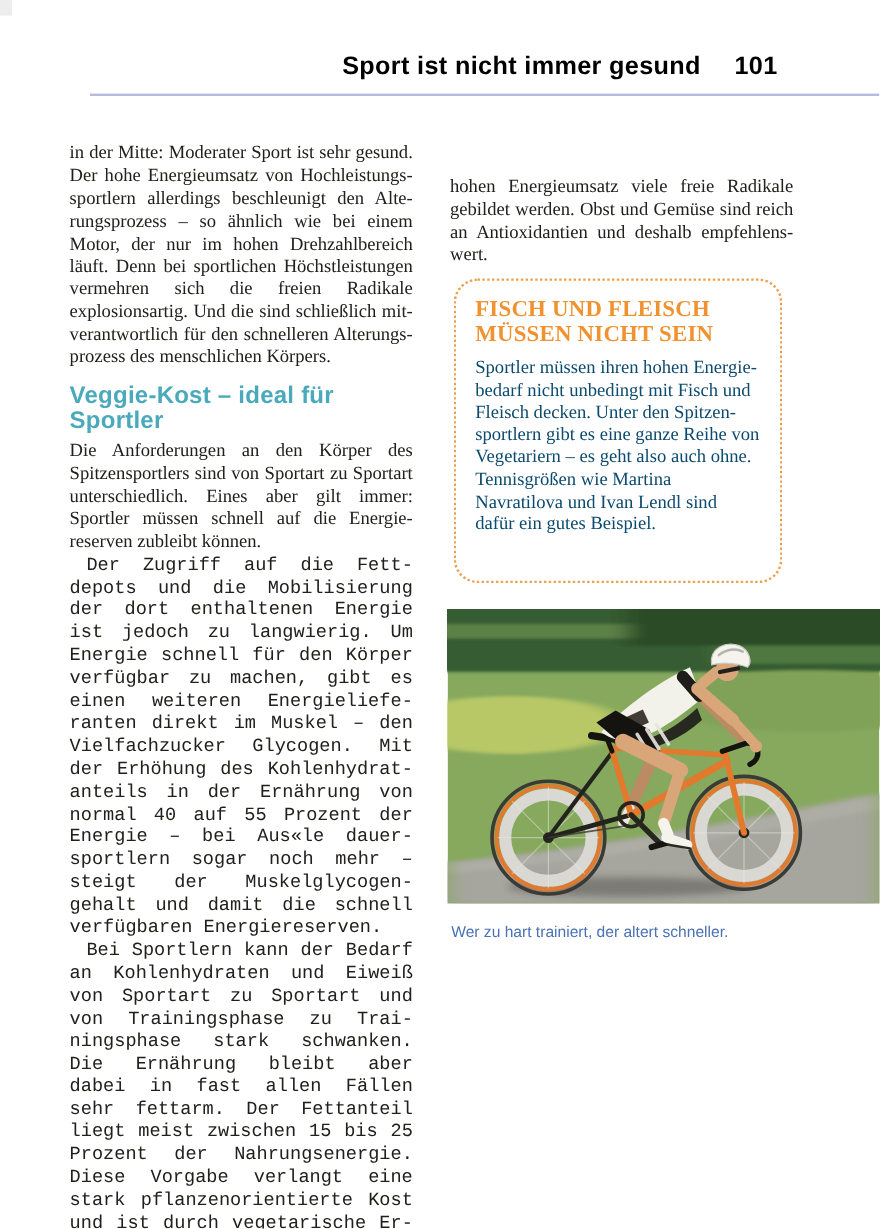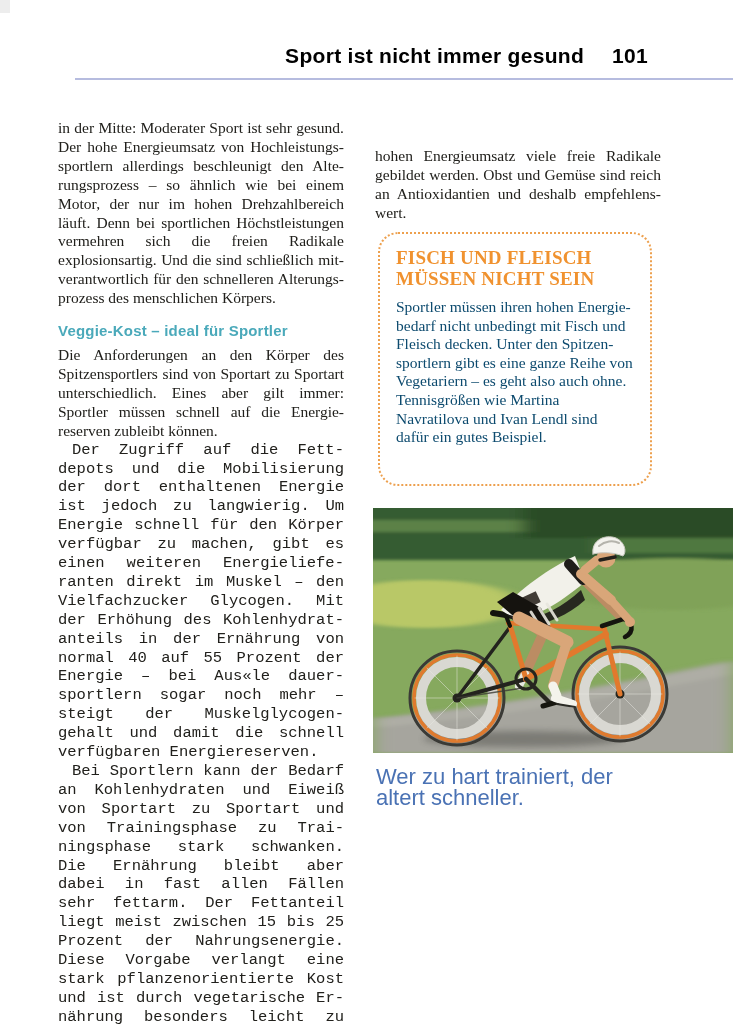--- a/index.html
+++ b/index.html
@@ -17,39 +17,39 @@
   .running-head .rh-page{margin-left:28px;}
   .head-rule{position:absolute;top:78px;left:75px;right:0;height:2px;background:#b6bcdf;}
   
   .col{position:absolute;top:119px;width:286px;font-size:15.5px;line-height:18.9px;}
   .col-left{left:58px;}
   .col-right{left:375px;margin-top:28px;}
   .body-para{margin:0;text-align:justify;hyphens:manual;-webkit-hyphens:manual;}
   .body-para.indent{text-indent:14px;font-family:Liberation Mono, monospace;}
   .section-heading{
     margin:12px 0 5px 0;font-family:"Liberation Sans",sans-serif;font-weight:700;
-    font-size:15px;line-height:21px;color:#4aa9ba;letter-spacing:.2px;
+    font-size:20px;line-height:21px;color:#4aa9ba;letter-spacing:.2px;
   }
   
   .infobox{
     position:absolute;left:378px;top:232px;width:274px;height:254px;box-sizing:border-box;
     border:2.5px dotted #eda04e;border-radius:20px;padding:13px 16px;
     font-family:Liberation Serif, serif;
   }
   .infobox-title{
     margin:0 0 9px 0;font-size:19px;line-height:21px;font-weight:700;
     color:#f0922f;letter-spacing:.2px;
   }
   .infobox-body{margin:0;font-size:15.5px;line-height:18.6px;color:#0c4a6e;}
   
   .photo{position:absolute;left:373px;top:508px;width:360px;height:245px;margin:0;}
   .photo svg{display:block;width:100%;height:100%;}
   .caption{
     position:absolute;left:376px;top:766px;width:282px;margin:0;
-    font-family:"Liberation Sans",sans-serif;font-size:22px;line-height:21px;color:#4a72b4;
+    font-family:"Liberation Sans",sans-serif;font-size:13px;line-height:21px;color:#4a72b4;
   }
 </style>
 </head>
 <body>
 
 <div class="page">
 
   <div class="corner-artifact"></div>
 
   <div class="running-head">

